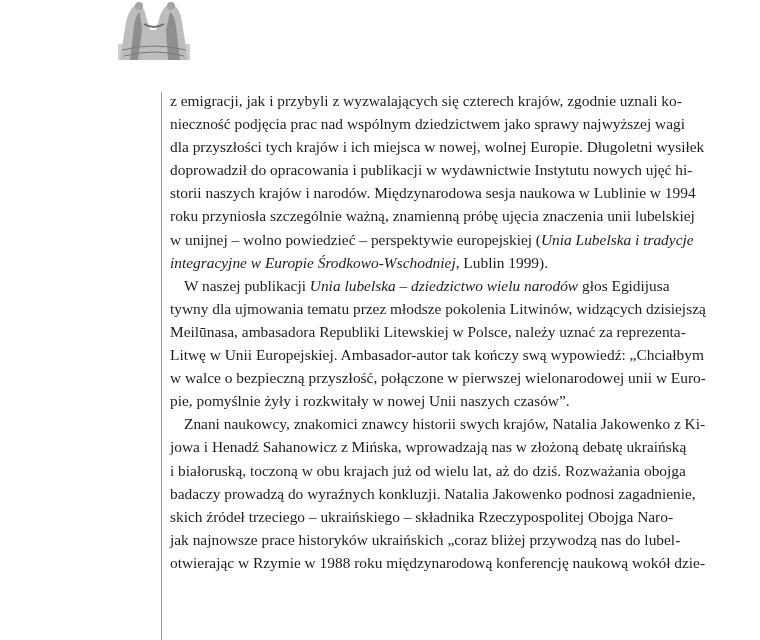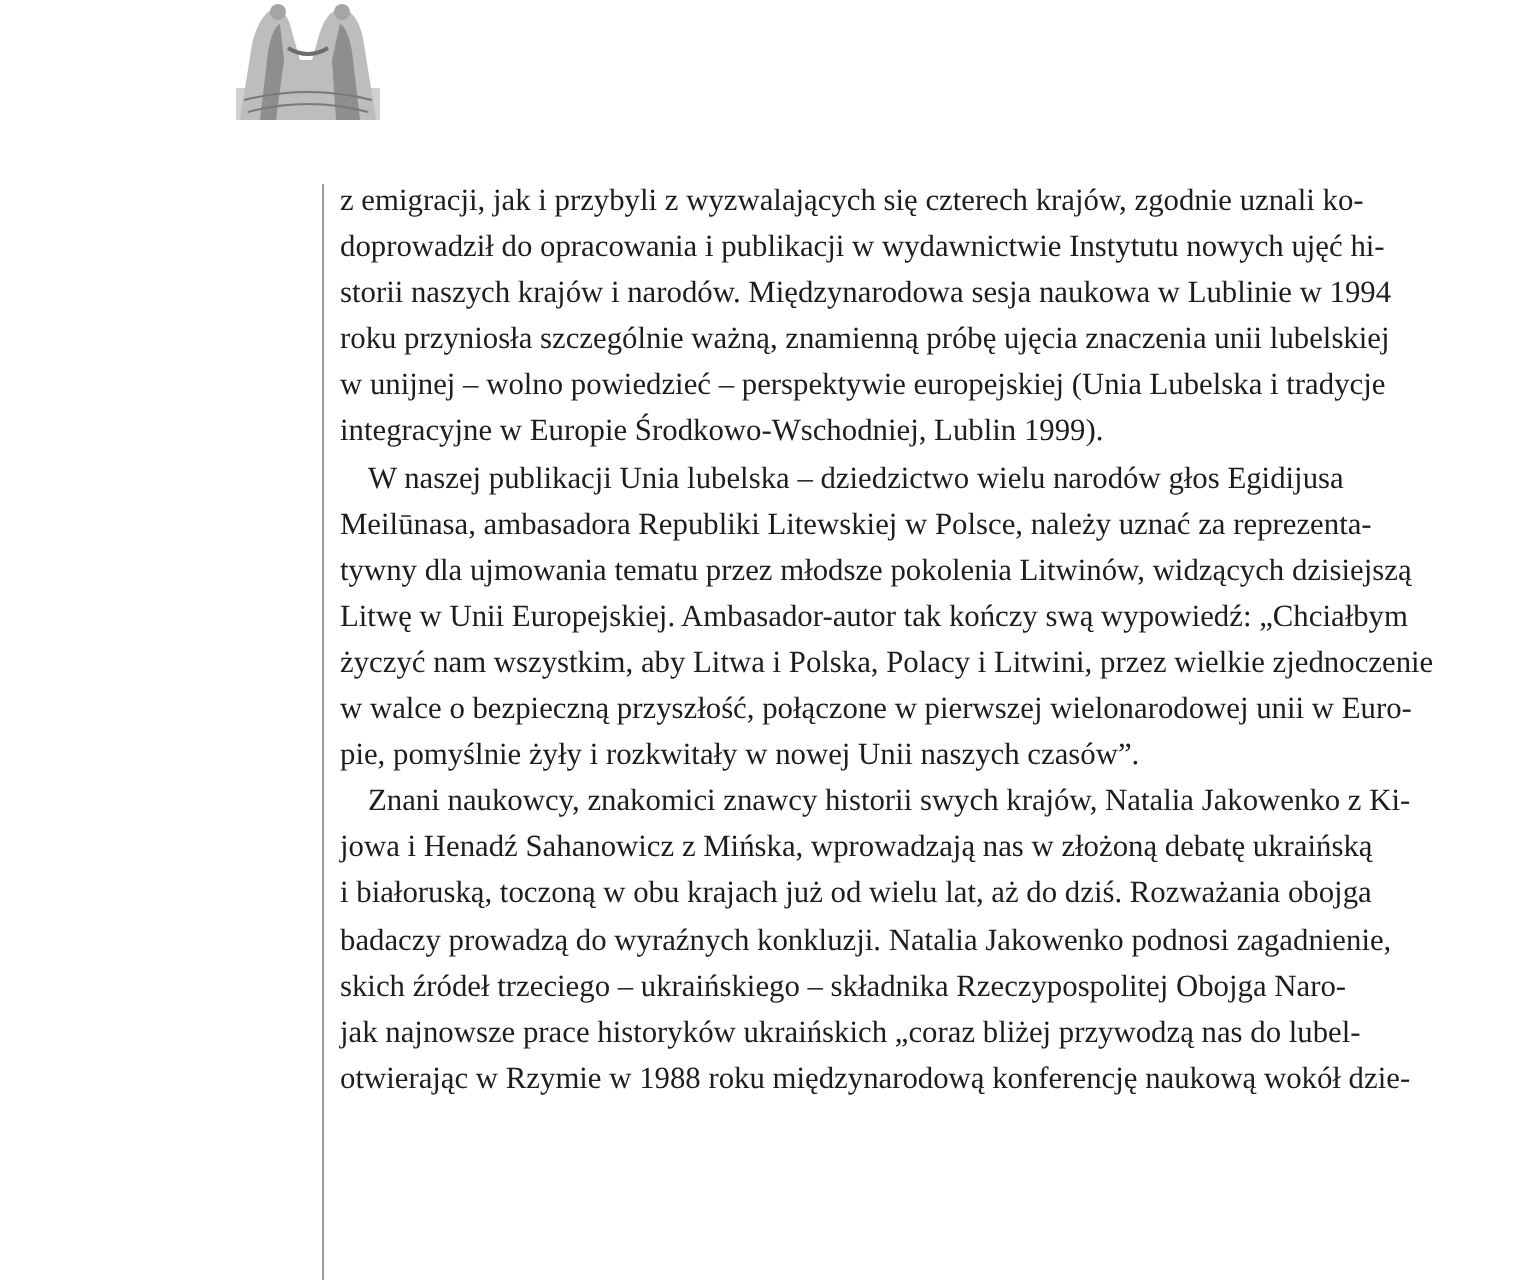--- a/index.html
+++ b/index.html
@@ -45,21 +45,21 @@
       text-align-last: justify;
       height: 23.1px;
     }
     .line.last {
       text-align-last: left;
     }
     .line.indent {
       padding-left: 14px;
     }
     .line span { white-space: pre; }
-    .it { }
+    .it { font-style: italic; }
   </style>
 </head>
 <body>
 
 <div class="illustration">
   <svg width="84" height="62" viewBox="0 0 84 62">
     <rect x="6" y="44" width="72" height="16" fill="#cfcfcf"></rect>
     <path d="M8 60 L14 22 Q18 6 26 4 Q32 6 34 16 L38 30 L44 30 L48 16 Q52 4 60 4 Q68 8 70 22 L76 60 Z" fill="#bdbdbd"></path>
     <path d="M18 60 L22 26 Q24 14 28 12 L30 30 L26 60 Z" fill="#8e8e8e"></path>
     <path d="M56 60 L54 30 L58 12 Q62 14 64 26 L68 60 Z" fill="#8e8e8e"></path>
@@ -68,30 +68,31 @@
     <path d="M32 24 Q42 30 52 24" stroke="#6d6d6d" stroke-width="2" fill="none"></path>
     <path d="M10 50 Q42 42 74 50" stroke="#7a7a7a" stroke-width="1" fill="none"></path>
     <path d="M12 56 Q42 48 72 56" stroke="#7a7a7a" stroke-width="1" fill="none"></path>
   </svg>
 </div>
 
 <div class="margin-rule"></div>
 
 <div class="text-block" id="text-block">
     <div class="line"><span>z emigracji, jak i przybyli z wyzwalających się czterech krajów, zgodnie uznali ko-</span></div>
+    <div class="line"><span>nieczność podjęcia prac nad wspólnym dziedzictwem jako sprawy najwyższej wagi</span></div>
+    <div class="line"><span>dla przyszłości tych krajów i ich miejsca w nowej, wolnej Europie. Długoletni wysiłek</span></div>
     <div class="line"><span>doprowadził do opracowania i publikacji w wydawnictwie Instytutu nowych ujęć hi-</span></div>
     <div class="line"><span>storii naszych krajów i narodów. Międzynarodowa sesja naukowa w Lublinie w 1994</span></div>
     <div class="line"><span>roku przyniosła szczególnie ważną, znamienną próbę ujęcia znaczenia unii lubelskiej</span></div>
     <div class="line"><span>w unijnej – wolno powiedzieć – perspektywie europejskiej (</span><span class="it">Unia Lubelska i tradycje</span></div>
     <div class="line last"><span class="it">integracyjne w Europie Środkowo-Wschodniej</span><span>, Lublin 1999).</span></div>
     <div class="line indent"><span>W naszej publikacji </span><span class="it">Unia lubelska – dziedzictwo wielu narodów</span><span> głos Egidijusa</span></div>
+    <div class="line"><span>tywny dla ujmowania tematu przez młodsze pokolenia Litwinów, widzących dzisiejszą</span></div>
     <div class="line"><span>Meilūnasa, ambasadora Republiki Litewskiej w Polsce, należy uznać za reprezenta-</span></div>
-    <div class="line"><span>tywny dla ujmowania tematu przez młodsze pokolenia Litwinów, widzących dzisiejszą</span></div>
     <div class="line"><span>Litwę w Unii Europejskiej. Ambasador-autor tak kończy swą wypowiedź: „Chciałbym</span></div>
-    <div class="line"><span>życzyć nam wszystkim, aby Litwa i Polska, Polacy i Litwini, przez wielkie zjednoczenie</span></div>
     <div class="line"><span>w walce o bezpieczną przyszłość, połączone w pierwszej wielonarodowej unii w Euro-</span></div>
     <div class="line last"><span>pie, pomyślnie żyły i rozkwitały w nowej Unii naszych czasów”.</span></div>
     <div class="line indent"><span>Znani naukowcy, znakomici znawcy historii swych krajów, Natalia Jakowenko z Ki-</span></div>
     <div class="line"><span>jowa i Henadź Sahanowicz z Mińska, wprowadzają nas w złożoną debatę ukraińską</span></div>
     <div class="line"><span>i białoruską, toczoną w obu krajach już od wielu lat, aż do dziś. Rozważania obojga</span></div>
     <div class="line"><span>badaczy prowadzą do wyraźnych konkluzji. Natalia Jakowenko podnosi zagadnienie,</span></div>
     <div class="line"><span>skich źródeł trzeciego – ukraińskiego – składnika Rzeczypospolitej Obojga Naro-</span></div>
     <div class="line"><span>jak najnowsze prace historyków ukraińskich „coraz bliżej przywodzą nas do lubel-</span></div>
     <div class="line"><span>otwierając w Rzymie w 1988 roku międzynarodową konferencję naukową wokół dzie-</span></div>
   </div>

